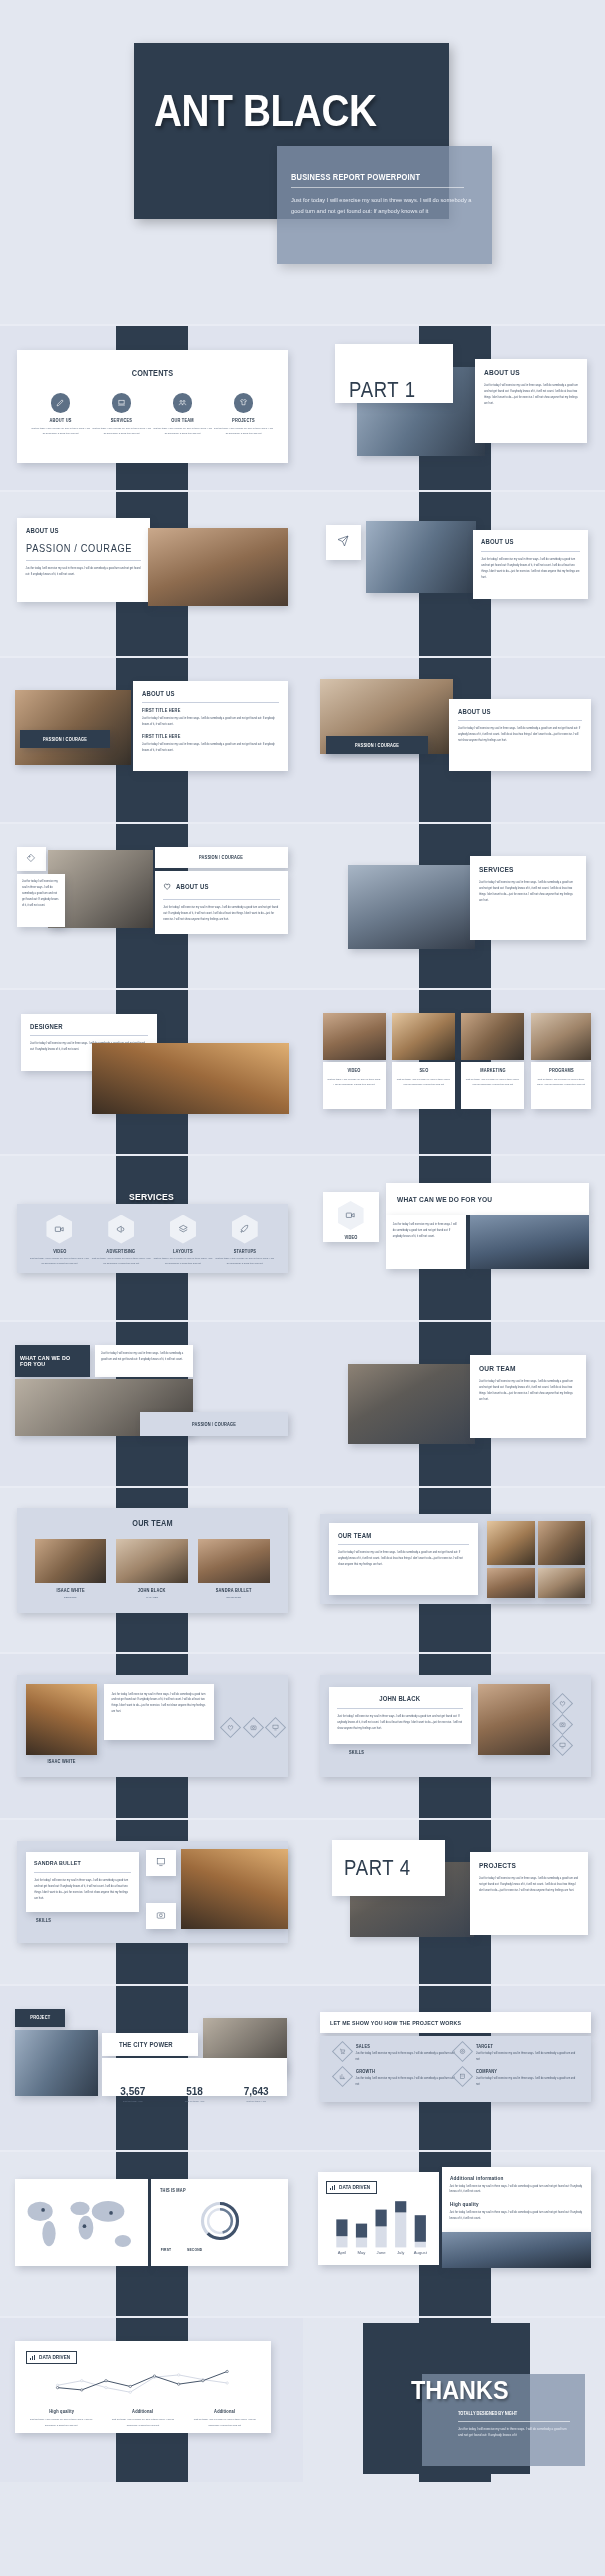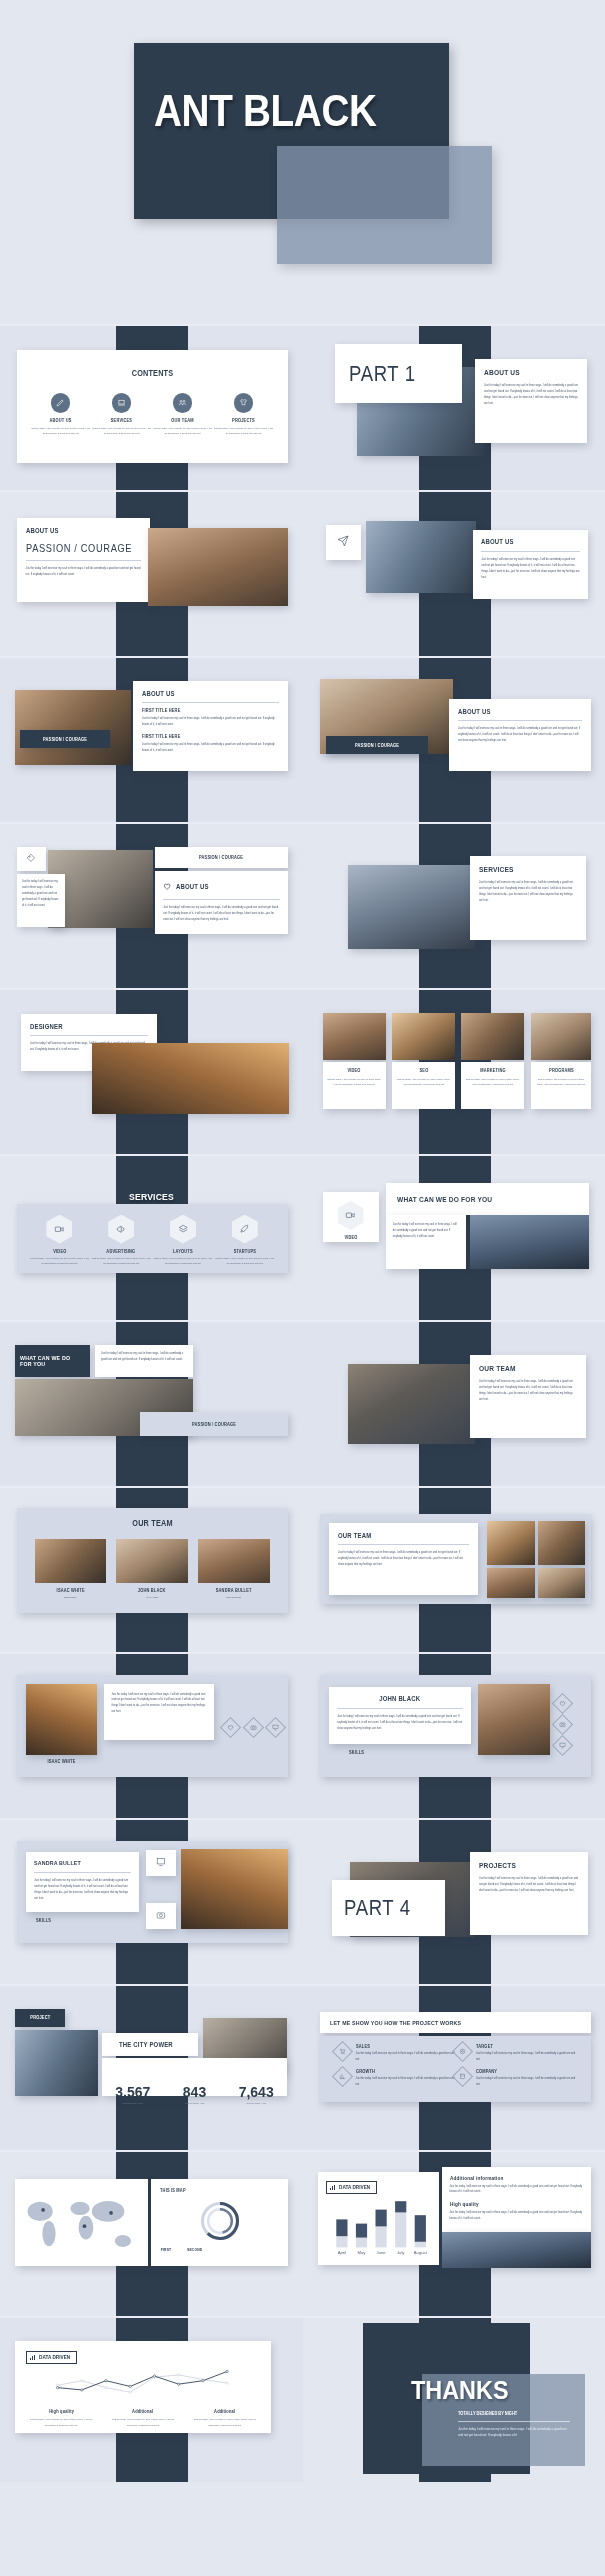--- a/index.html
+++ b/index.html
@@ -227,32 +227,37 @@
 
   .badge {
     display: inline-flex; align-items: center; gap: 2.3px;
     border: 0.8px solid var(--dark);
     padding: 2.3px 3.8px;
   }
   .badge span.t { font-size: 5.3px; font-weight: 900; color: var(--dark); transform: scaleX(.88);}
   .bars-ico { display:flex; align-items:flex-end; gap:0.8px; height:5.3px; }
   .bars-ico i { width:1.1px; background: var(--dark); display:block; }
 
-  .kpi-num { font-size: 14px; font-weight: 900; color: var(--dark); text-align:center;margin-top:35px; }
+  .kpi-num { font-size: 10px; font-weight: 900; color: var(--dark); text-align:center;margin-top:35px; }
   .kpi-lab { font-size: 2.4px; color:#6b7a90; text-align:center; margin-top:2.3px; }
 </style>
 </head>
 <body>
 
 <div class="deck">
 
   <section class="hero">
     <div class="hero-dark"></div>
     <div class="hero-light"></div>
     <div class="hero-title">ANT BLACK</div>
+    <div class="hero-sub">
+      <h2>BUSINESS REPORT POWERPOINT</h2>
+      <div class="hero-rule"></div>
+      <p>Just for today I will exercise my soul in three ways. I will do somebody a good turn and not get found out: If anybody knows of it</p>
+    </div>
   </section>
 
   <div class="row">
     <div class="slide">
       <div class="blk"></div>
       <div class="card" style="left:16.6px;top:24px;width:271px;height:113px;">
         <div class="h-center" style="margin-top:18px;">CONTENTS</div>
         <div style="display:flex;margin-top:15px;padding:0 13.6px;">
           <div style="flex:1;">
             <div class="chip">
@@ -293,21 +298,21 @@
             <div class="label-s" style="margin-top:5.3px;">PROJECTS</div>
             <div class="micro" style="margin-top:3px;">Just for today I will exercise my soul in three ways. I will do somebody a good turn and not</div>
           </div>
         </div>
       </div>
     </div>
 
     <div class="slide">
       <div class="blk"></div>
       <div class="card photo ph5" style="left:54px;top:41px;width:128px;height:89px;"></div>
-      <div class="card" style="left:32px;top:18px;width:127px;height:59px;display:flex;align-items:center;padding-left:13.6px;">
+      <div class="card" style="left:32px;top:18px;width:118px;height:59px;display:flex;align-items:flex-end;padding-left:13.6px;">
         <div class="h-big">PART 1</div>
       </div>
       <div class="card" style="left:172px;top:33px;width:112px;height:84px;padding:9px;">
         <div class="h-left" style="font-size:7.5px;">ABOUT US</div>
         <p class="body-txt" style="margin-top:6px;">Just for today I will exercise my soul in three ways. I will do somebody a good turn and not get found out: If anybody knows of it, it will not count. I will do at least two things I don't want to do—just for exercise. I will not show anyone that my feelings are hurt.</p>
       </div>
     </div>
   </div>
 
   <div class="row alt">
@@ -661,21 +666,21 @@
               <rect x="3" y="7" width="18" height="13" rx="2"></rect>
               <circle cx="12" cy="13" r="3.5"></circle>
             </svg></span>
       </div>
       <div class="card photo ph4" style="left:181px;top:29px;width:107px;height:80px;"></div>
     </div>
 
     <div class="slide">
       <div class="blk"></div>
       <div class="card photo ph1" style="left:47px;top:42px;width:124px;height:75px;"></div>
-      <div class="card" style="left:29px;top:19.6px;width:113px;height:56px;display:flex;align-items:center;padding-left:12px;margin-top:40px;">
+      <div class="card" style="left:29px;top:19.6px;width:113px;height:56px;display:flex;align-items:center;padding-left:12px;">
         <div class="h-big">PART 4</div>
       </div>
       <div class="card" style="left:167px;top:32px;width:118px;height:83px;padding:9px;">
         <div class="h-left" style="font-size:7.5px;">PROJECTS</div>
         <p class="body-txt" style="margin-top:6px;">Just for today I will exercise my soul in three ways. I will do somebody a good turn and not get found out: If anybody knows of it, it will not count. I will do at least two things I don't want to do—just for exercise. I will not show anyone that my feelings are hurt.</p>
       </div>
     </div>
   </div>
 
   <div class="row">
@@ -688,21 +693,21 @@
       <div class="card photo ph3" style="left:203px;top:32px;width:84px;height:56px;"></div>
       <div class="card" style="left:102px;top:47px;width:96px;height:22.6px;display:flex;align-items:center;justify-content:center;">
         <div class="h-left" style="font-size:6.8px;">THE CITY POWER</div>
       </div>
       <div class="card" style="left:102px;top:72px;width:185px;height:38px;display:flex;align-items:center;">
         <div style="flex:1;">
           <div class="kpi-num">3,567</div>
           <div class="kpi-lab">Just for today I will</div>
         </div>
         <div style="flex:1;">
-          <div class="kpi-num">843</div>
+          <div class="kpi-num">518</div>
           <div class="kpi-lab">Just for today I will</div>
         </div>
         <div style="flex:1;">
           <div class="kpi-num">7,643</div>
           <div class="kpi-lab">Just for today I will</div>
         </div>
       </div>
     </div>
 
     <div class="slide">

